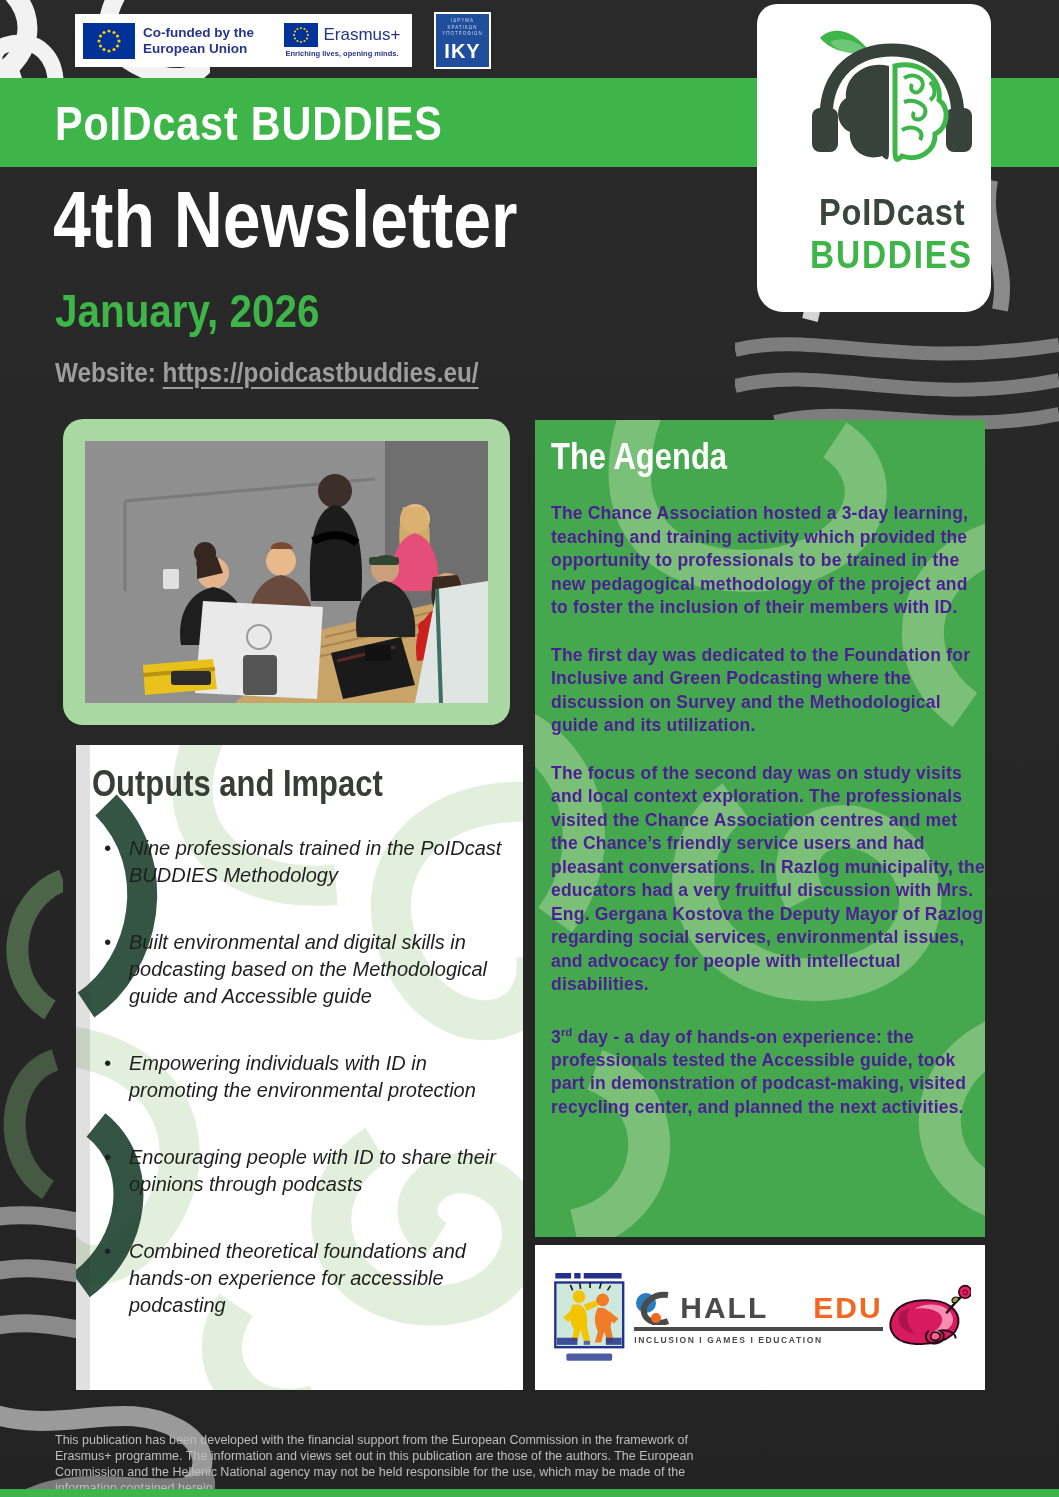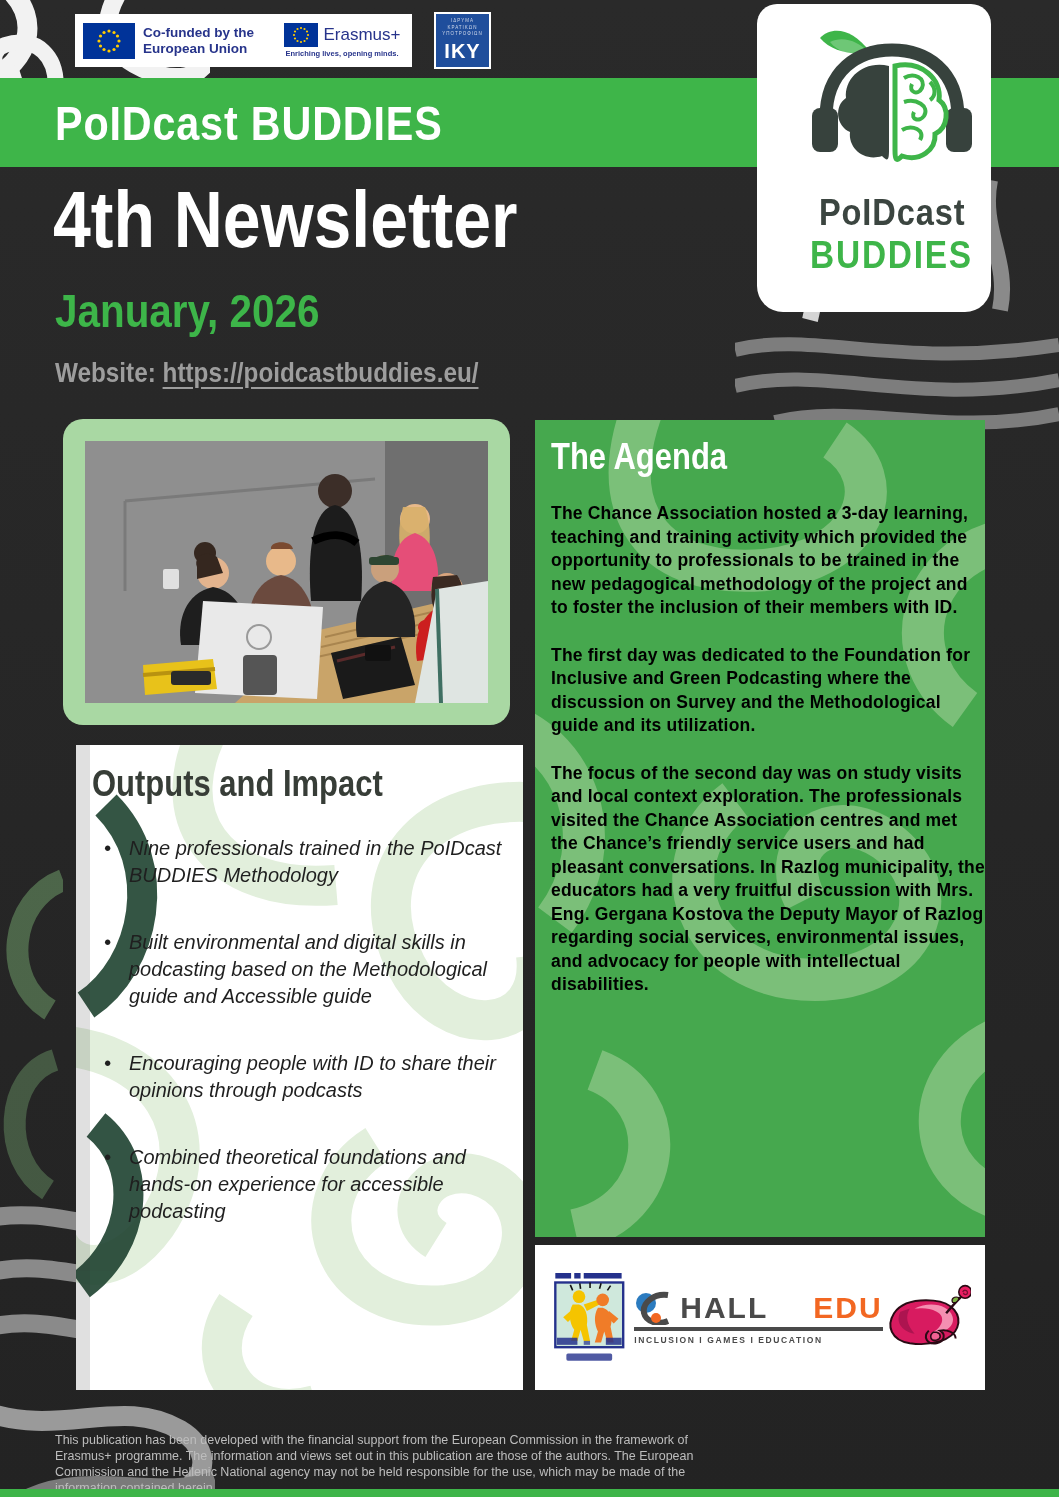--- a/index.html
+++ b/index.html
@@ -40,21 +40,21 @@
   .brand-word2 { color:#3eb549; font-size:38px; font-weight:bold; transform:scaleX(.88); transform-origin:center; letter-spacing:2px; }
 
   
   .photo-frame { position:absolute; left:63px; top:419px; width:447px; height:306px; background:#a9d8a3; border-radius:20px; }
   .photo { position:absolute; left:22px; top:22px; width:403px; height:262px; overflow:hidden; background:#8d8d8d; }
 
   
   .agenda { position:absolute; left:535px; top:420px; width:450px; height:817px; background:#46a84e; overflow:hidden; }
   .agenda-inner { position:relative; padding:16px 0 0 16px; }
   .agenda-h { font-size:36px; color:#ffffff; margin-bottom:24px; }
-  .agenda p { color:#000000; font-size:17.5px; font-weight:bold; line-height:23.5px; margin-bottom:24px; letter-spacing:.2px; }
+  .agenda p { color:#4c1d95; font-size:17.5px; font-weight:bold; line-height:23.5px; margin-bottom:24px; letter-spacing:.2px; }
   .agenda sup { font-size:11px; }
 
   
   .outputs { position:absolute; left:76px; top:745px; width:447px; height:645px; background:#ffffff; overflow:hidden; }
   .outputs-inner { position:relative; padding:18px 20px 0 16px; }
   .outputs-h { font-size:36px; color:#373d37; margin-bottom:30px; }
   .outputs ul { list-style:none; }
   .outputs li { position:relative; color:#1f1f1f; font-size:20px; line-height:27px; padding-left:37px; margin-bottom:40px;font-style:italic; }
   .outputs li::before { content:"•"; position:absolute; left:12px; top:0; font-size:20px; color:#1f1f1f; }
 
@@ -258,20 +258,21 @@
         <path d="M200 380 C 120 440, 160 560, 280 560 C 380 560, 420 470, 350 420 C 300 385, 240 420, 270 480"></path>
         <path d="M460 620 C 380 660, 390 760, 470 780"></path>
         <path d="M60 650 C 140 680, 130 790, 40 810"></path>
       </g>
     </svg>
     <div class="agenda-inner">
       <div class="cond agenda-h">The Agenda</div>
       <p>The Chance Association hosted a 3-day learning, teaching and training activity which provided the opportunity to professionals to be trained in the new pedagogical methodology of the project and to foster the inclusion of their members with ID.</p>
       <p>The first day was dedicated to the Foundation for Inclusive and Green Podcasting where the discussion on Survey and the Methodological guide and its utilization.</p>
       <p>The focus of the second day was on study visits and local context exploration. The professionals visited the Chance Association centres and met the Chance’s friendly service users and had pleasant conversations. In Razlog municipality, the educators had a very fruitful discussion with Mrs. Eng. Gergana Kostova  the Deputy Mayor of Razlog regarding social services, environmental issues, and advocacy for people with intellectual  disabilities.</p>
+      <p><span> 3</span><sup>rd</sup><span> day - a day of hands-on experience:  the professionals tested the Accessible guide, took part in demonstration of podcast-making, visited recycling center, and planned the next activities.</span></p>
     </div>
   </div>
 
   <div class="outputs">
     <svg class="deco" style="left:0;top:0" width="447" height="645" viewBox="0 0 447 645">
       <g stroke="#e2efdc" stroke-width="40" fill="none">
         <path d="M480 60 C 360 40, 280 120, 330 220 C 370 300, 470 290, 460 210"></path>
         <path d="M140 -30 C 80 70, 140 150, 260 140"></path>
         <path d="M-30 300 C 80 300, 140 390, 80 480 C 30 550, -40 520, -20 450"></path>
         <path d="M300 400 C 220 450, 250 570, 370 560 C 460 550, 470 450, 400 430 C 350 418, 320 470, 360 495"></path>
@@ -281,20 +282,21 @@
         <path d="M30 60 C 90 120, 70 220, 10 260"></path>
         <path d="M20 380 C 70 420, 60 500, 5 540"></path>
       </g>
       <rect x="0" y="0" width="14" height="645" fill="#2e2e2e" opacity=".15"></rect>
     </svg>
     <div class="outputs-inner">
       <div class="cond outputs-h">Outputs and Impact</div>
       <ul>
         <li>Nine professionals trained in the PoIDcast BUDDIES Methodology</li>
         <li>Built environmental and digital skills in podcasting based on the  Methodological guide  and Accessible guide</li>
+        <li>Empowering individuals with ID in promoting the  environmental protection</li>
         <li>Encouraging people with ID to share their opinions through podcasts</li>
         <li>Combined theoretical foundations  and hands-on experience for accessible podcasting</li>
       </ul>
     </div>
   </div>
 
   <div class="partners">
     <svg width="108" height="118" viewBox="0 0 108 118">
       <g fill="#24318c">
         <rect x="8" y="2" width="20" height="7"></rect>

